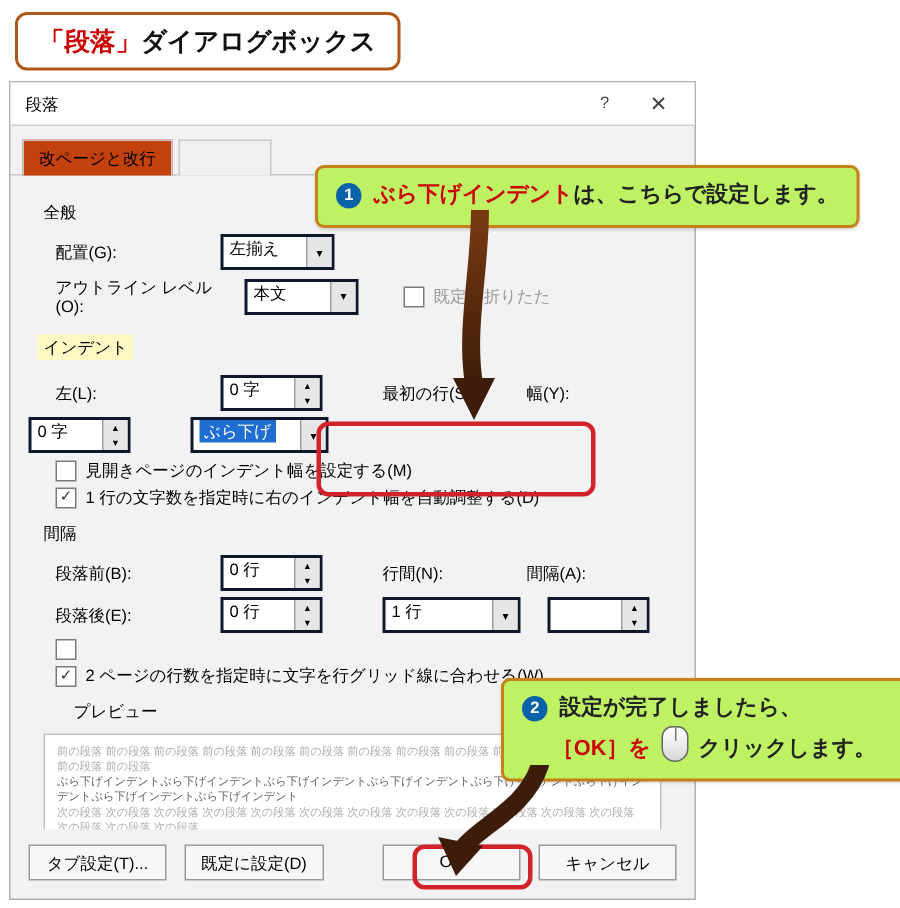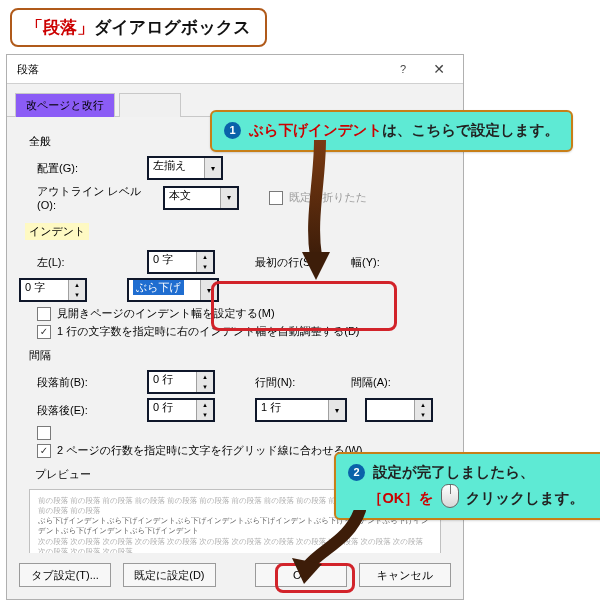--- a/index.html
+++ b/index.html
@@ -60,21 +60,21 @@
 .tabs {
   display: flex;
   gap: 4px;
   padding: 8px 8px 0 8px;
   border-bottom: 1px solid #c8c8c8;
 }
 .tab {
   padding: 4px 10px;
   border: 1px solid #c8c8c8;
   border-bottom: none;
-  background: #8b5cf6;
+  background: #c2410c;
   position: relative;
   top: 1px;
 }
 .tab.active {
   background: #ffffff;
   border-bottom: 1px solid #ffffff;
 }
 .tab.ghost {
   color: #bbb;
   background: #f0f0f0;
@@ -190,21 +190,21 @@
   min-width: 70px;
   padding: 0 10px;
   border: 1px solid #9a9a9a;
   background: #f7f7f7;
   display: inline-flex; align-items: center; justify-content: center;
 }
 
 
 .balloon {
   position: absolute;
-  background: #5eead4;
+  background: #bef264;
   border: 2px solid #c77f18;
   border-radius: 6px;
   padding: 8px 12px;
   font-size: 14.5px;
   font-weight: bold;
   color: #222;
   box-shadow: 0 1px 2px rgba(0,0,0,0.15);
   line-height: 1.5;
 }
 .balloon .num {
@@ -380,21 +380,21 @@
       <div class="chk">
         <span class="box"></span>
       </div>
       <div class="chk">
         <span class="box">✓</span>
         <span>2 ページの行数を指定時に文字を行グリッド線に合わせる(W)</span>
       </div>
 
       
       <div class="preview">
-        <div class="group-label" style="margin-left:2px">プレビュー</div>
+        <div class="group-label" style="margin-left:16px">プレビュー</div>
         <div class="preview-box">
           <div>前の段落 前の段落 前の段落 前の段落 前の段落 前の段落 前の段落 前の段落 前の段落 前の段落 前の段落 前の段落 前の段落 前の段落</div>
           <div class="dark" style="padding-left:0;">ぶら下げインデントぶら下げインデントぶら下げインデントぶら下げインデントぶら下げインデントぶら下げインデントぶら下げインデントぶら下げインデント</div>
           <div>次の段落 次の段落 次の段落 次の段落 次の段落 次の段落 次の段落 次の段落 次の段落 次の段落 次の段落 次の段落 次の段落 次の段落 次の段落</div>
         </div>
       </div>
 
     </div>
 
     <div class="button-row">

